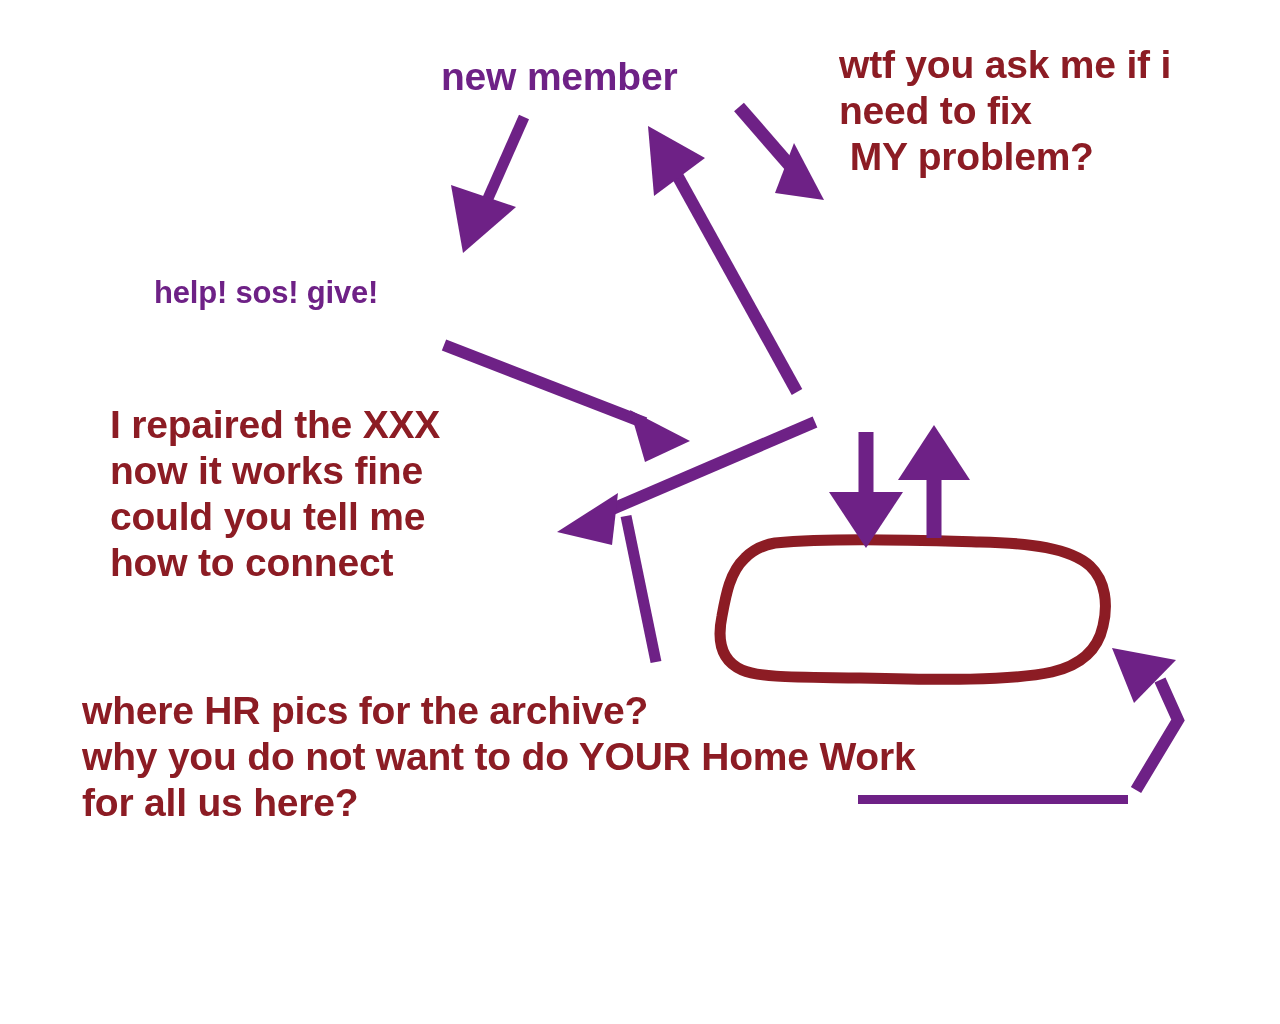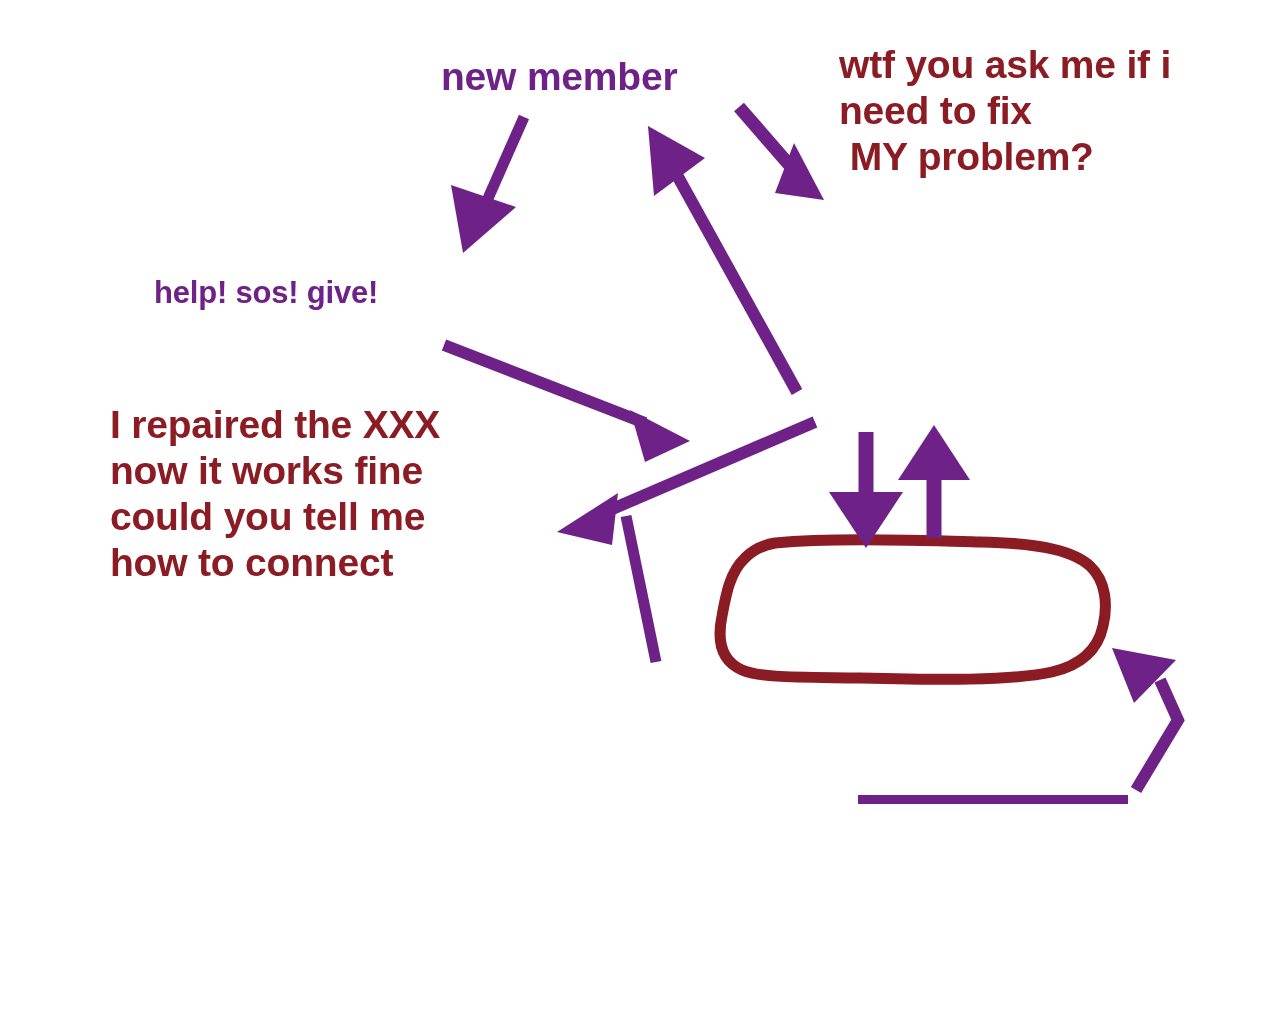--- a/index.html
+++ b/index.html
@@ -143,16 +143,19 @@
 
   <div class="lbl purple" id="lbl-help-sos">help! sos! give!</div>
 
 
   <div class="lbl darkred" id="lbl-repaired">I repaired the XXX
 now it works fine
 could you tell me
 how to connect</div>
 
 
+  <div class="lbl darkred" id="lbl-where-hr">where HR pics for the archive?
+why you do not want to do YOUR Home Work
+for all us here?</div>
 
   <div class="hw-underline"></div>
 
 </div>
 
 </body></html>

